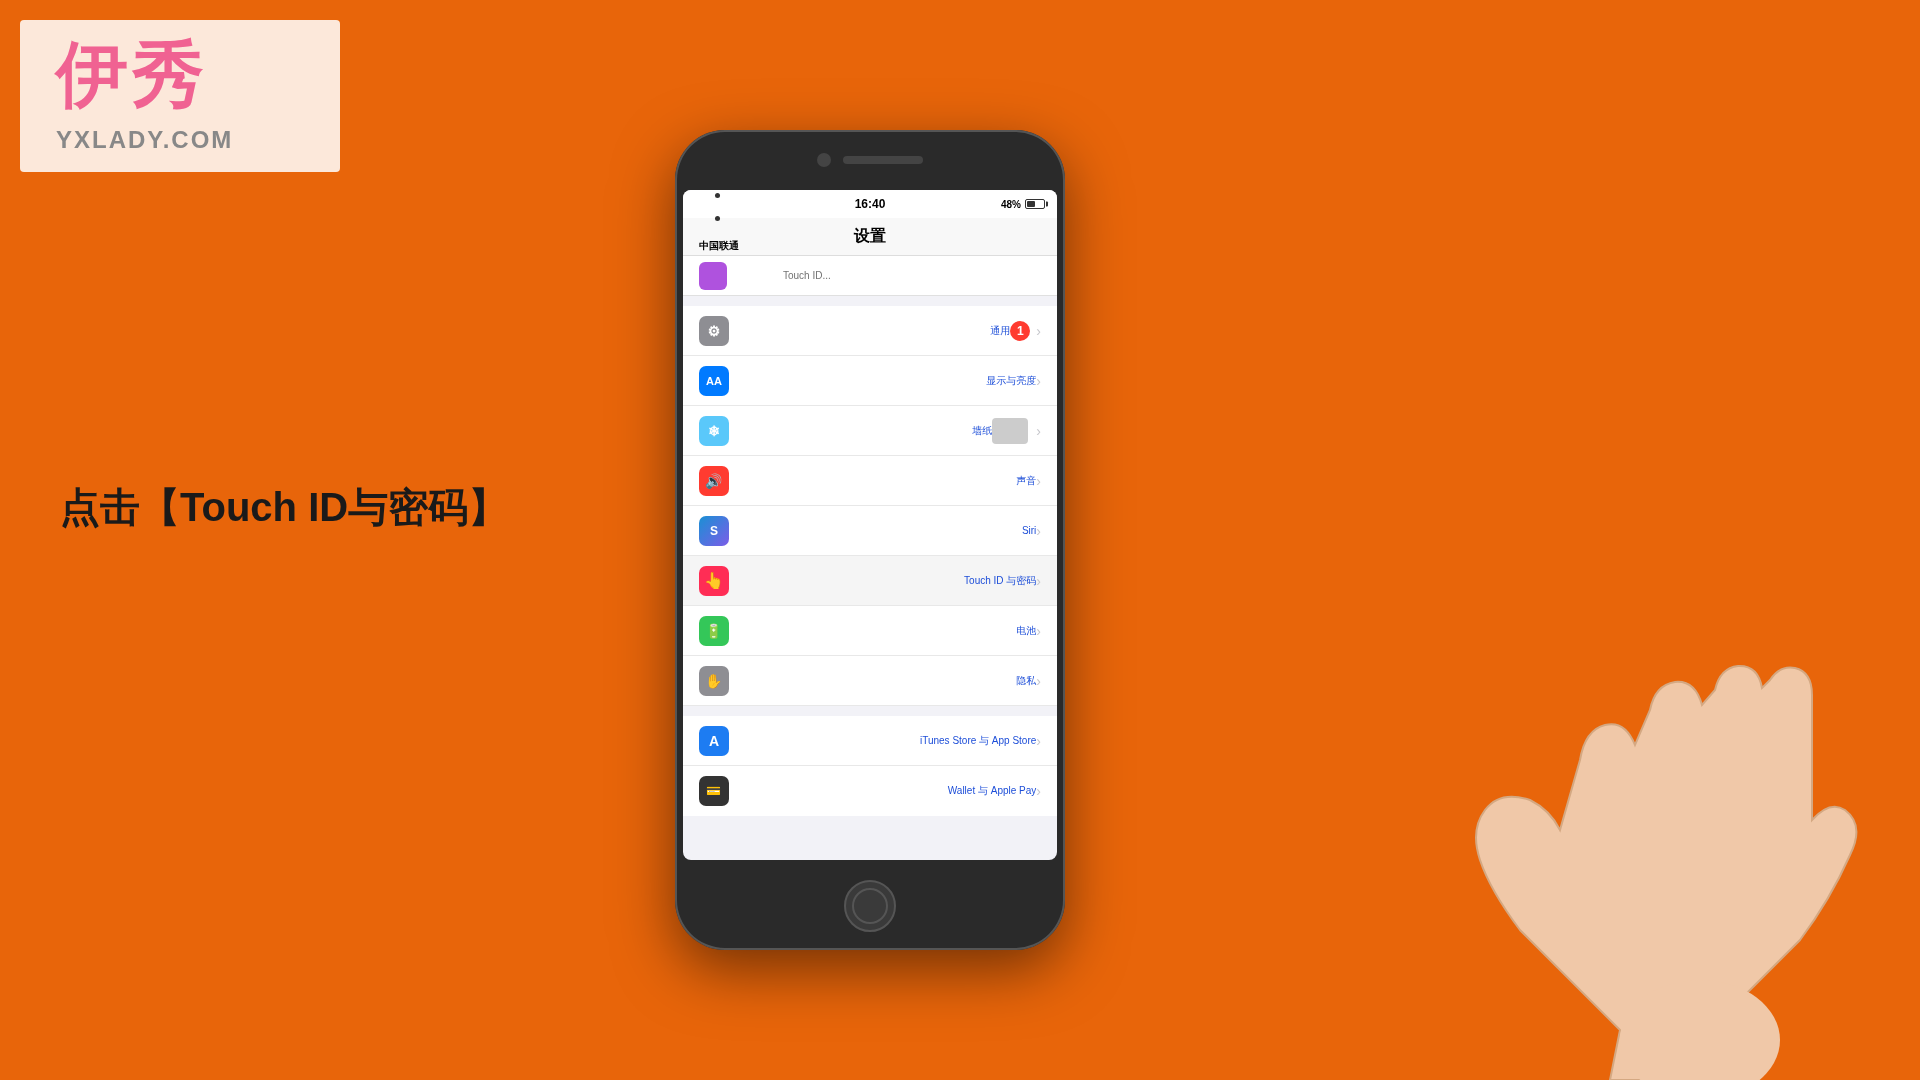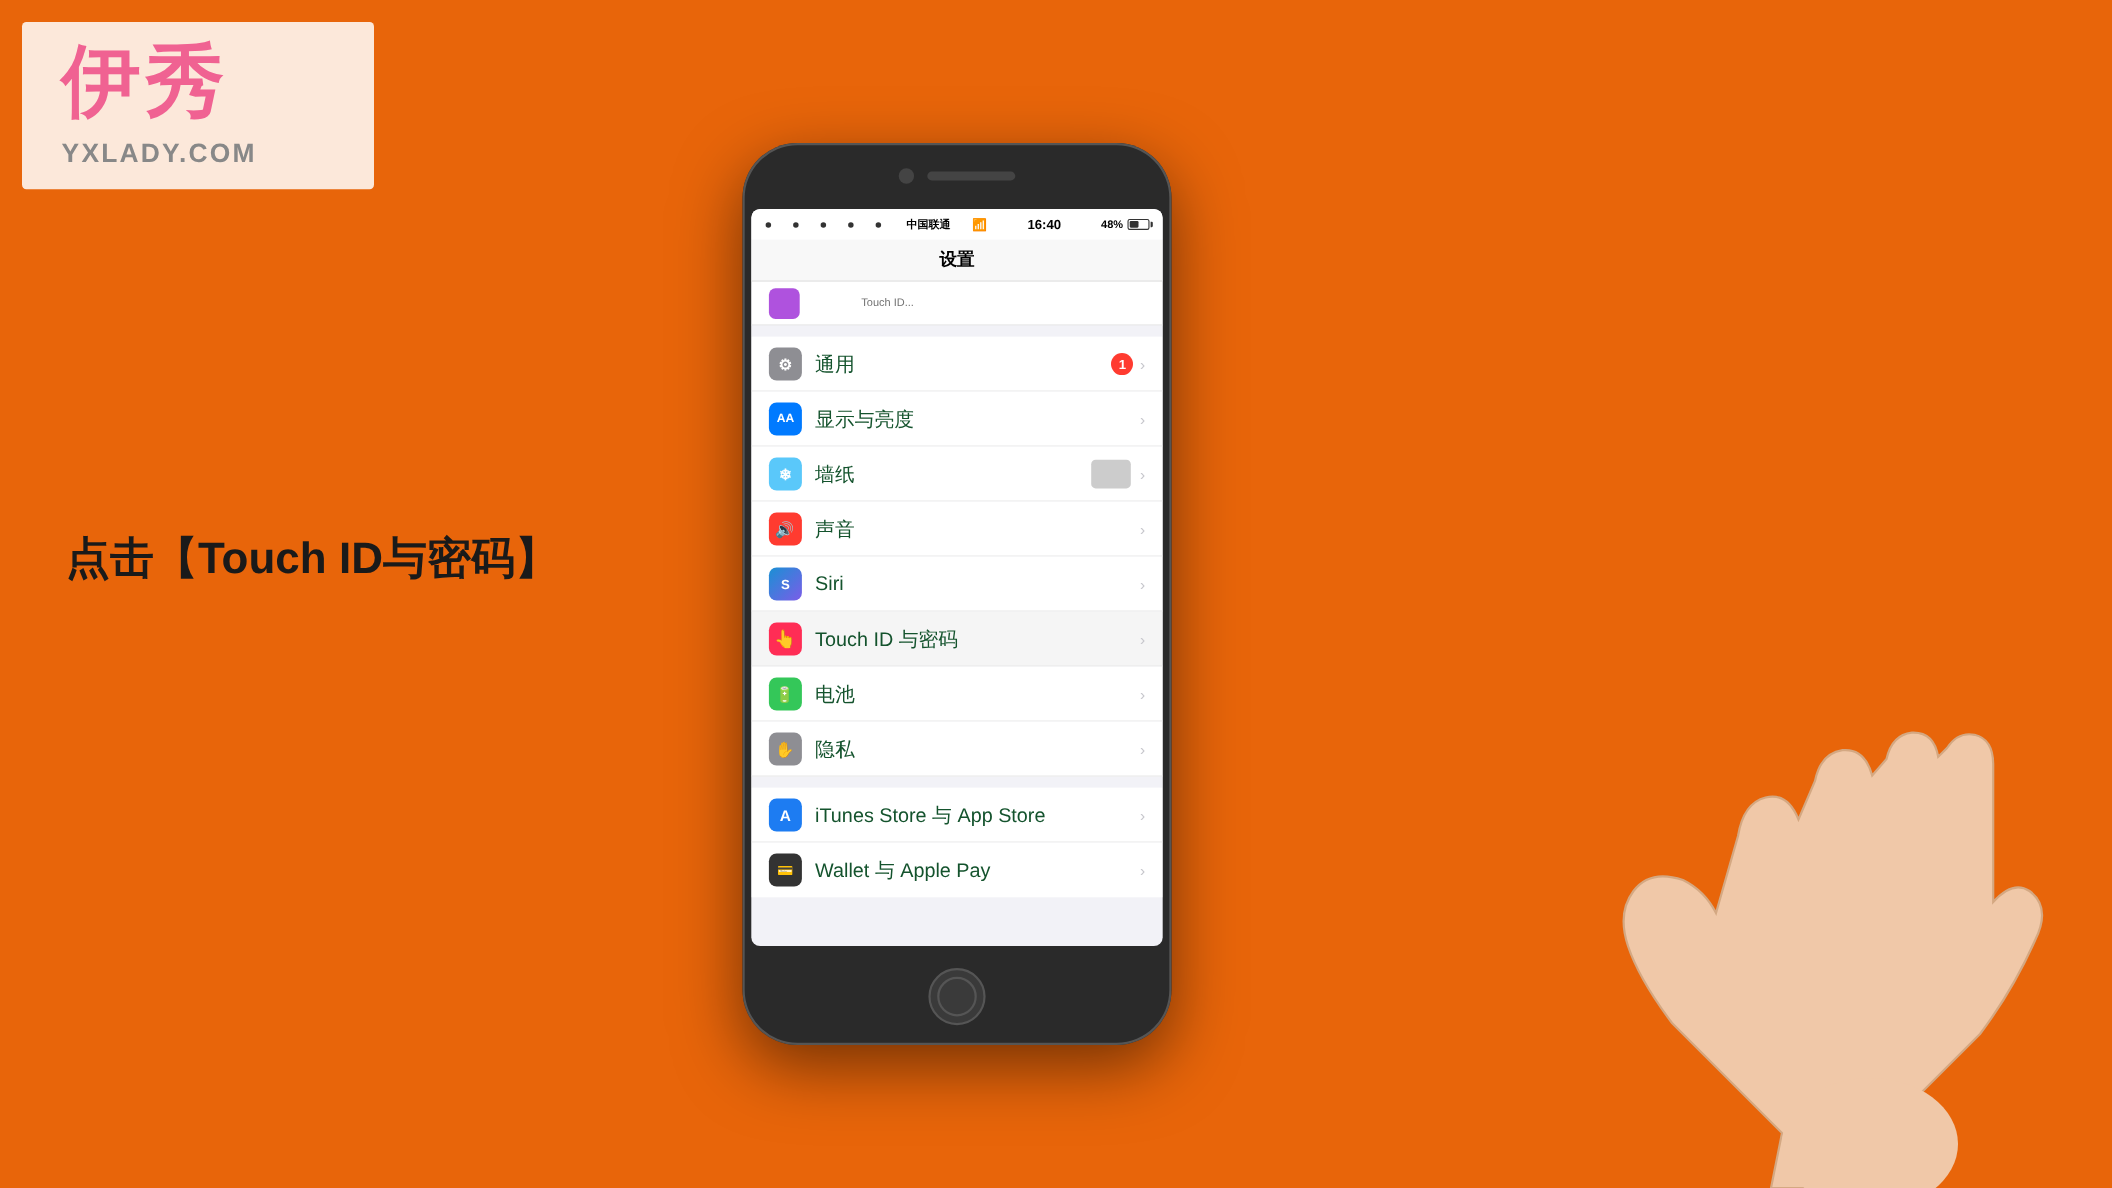--- a/index.html
+++ b/index.html
@@ -128,20 +128,21 @@
       justify-content: space-between;
       font-size: 11px;
       font-weight: 600;
       height: 28px;
     }
 
     .status-left {
       display: flex;
       gap: 18px;
       align-items: center;
+      flex-direction: column;
     }
 
     .signal-dot {
       width: 5px;
       height: 5px;
       background: #333;
       border-radius: 50%;
       display: inline-block;
       margin: 0 1px;
     }
@@ -267,23 +268,24 @@
       border-radius: 7px;
       margin-right: 12px;
       flex-shrink: 0;
       display: flex;
       align-items: center;
       justify-content: center;
       font-size: 16px;
     }
 
     .item-label {
-      font-size: 18px;
-      color: #14532d;
+      font-size: 10px;
+      color: #1d4ed8;
       flex: 1;
+      text-align: right;
     }
 
     .item-badge {
       width: 20px;
       height: 20px;
       background: #ff3b30;
       border-radius: 50%;
       color: white;
       font-size: 12px;
       font-weight: bold;

